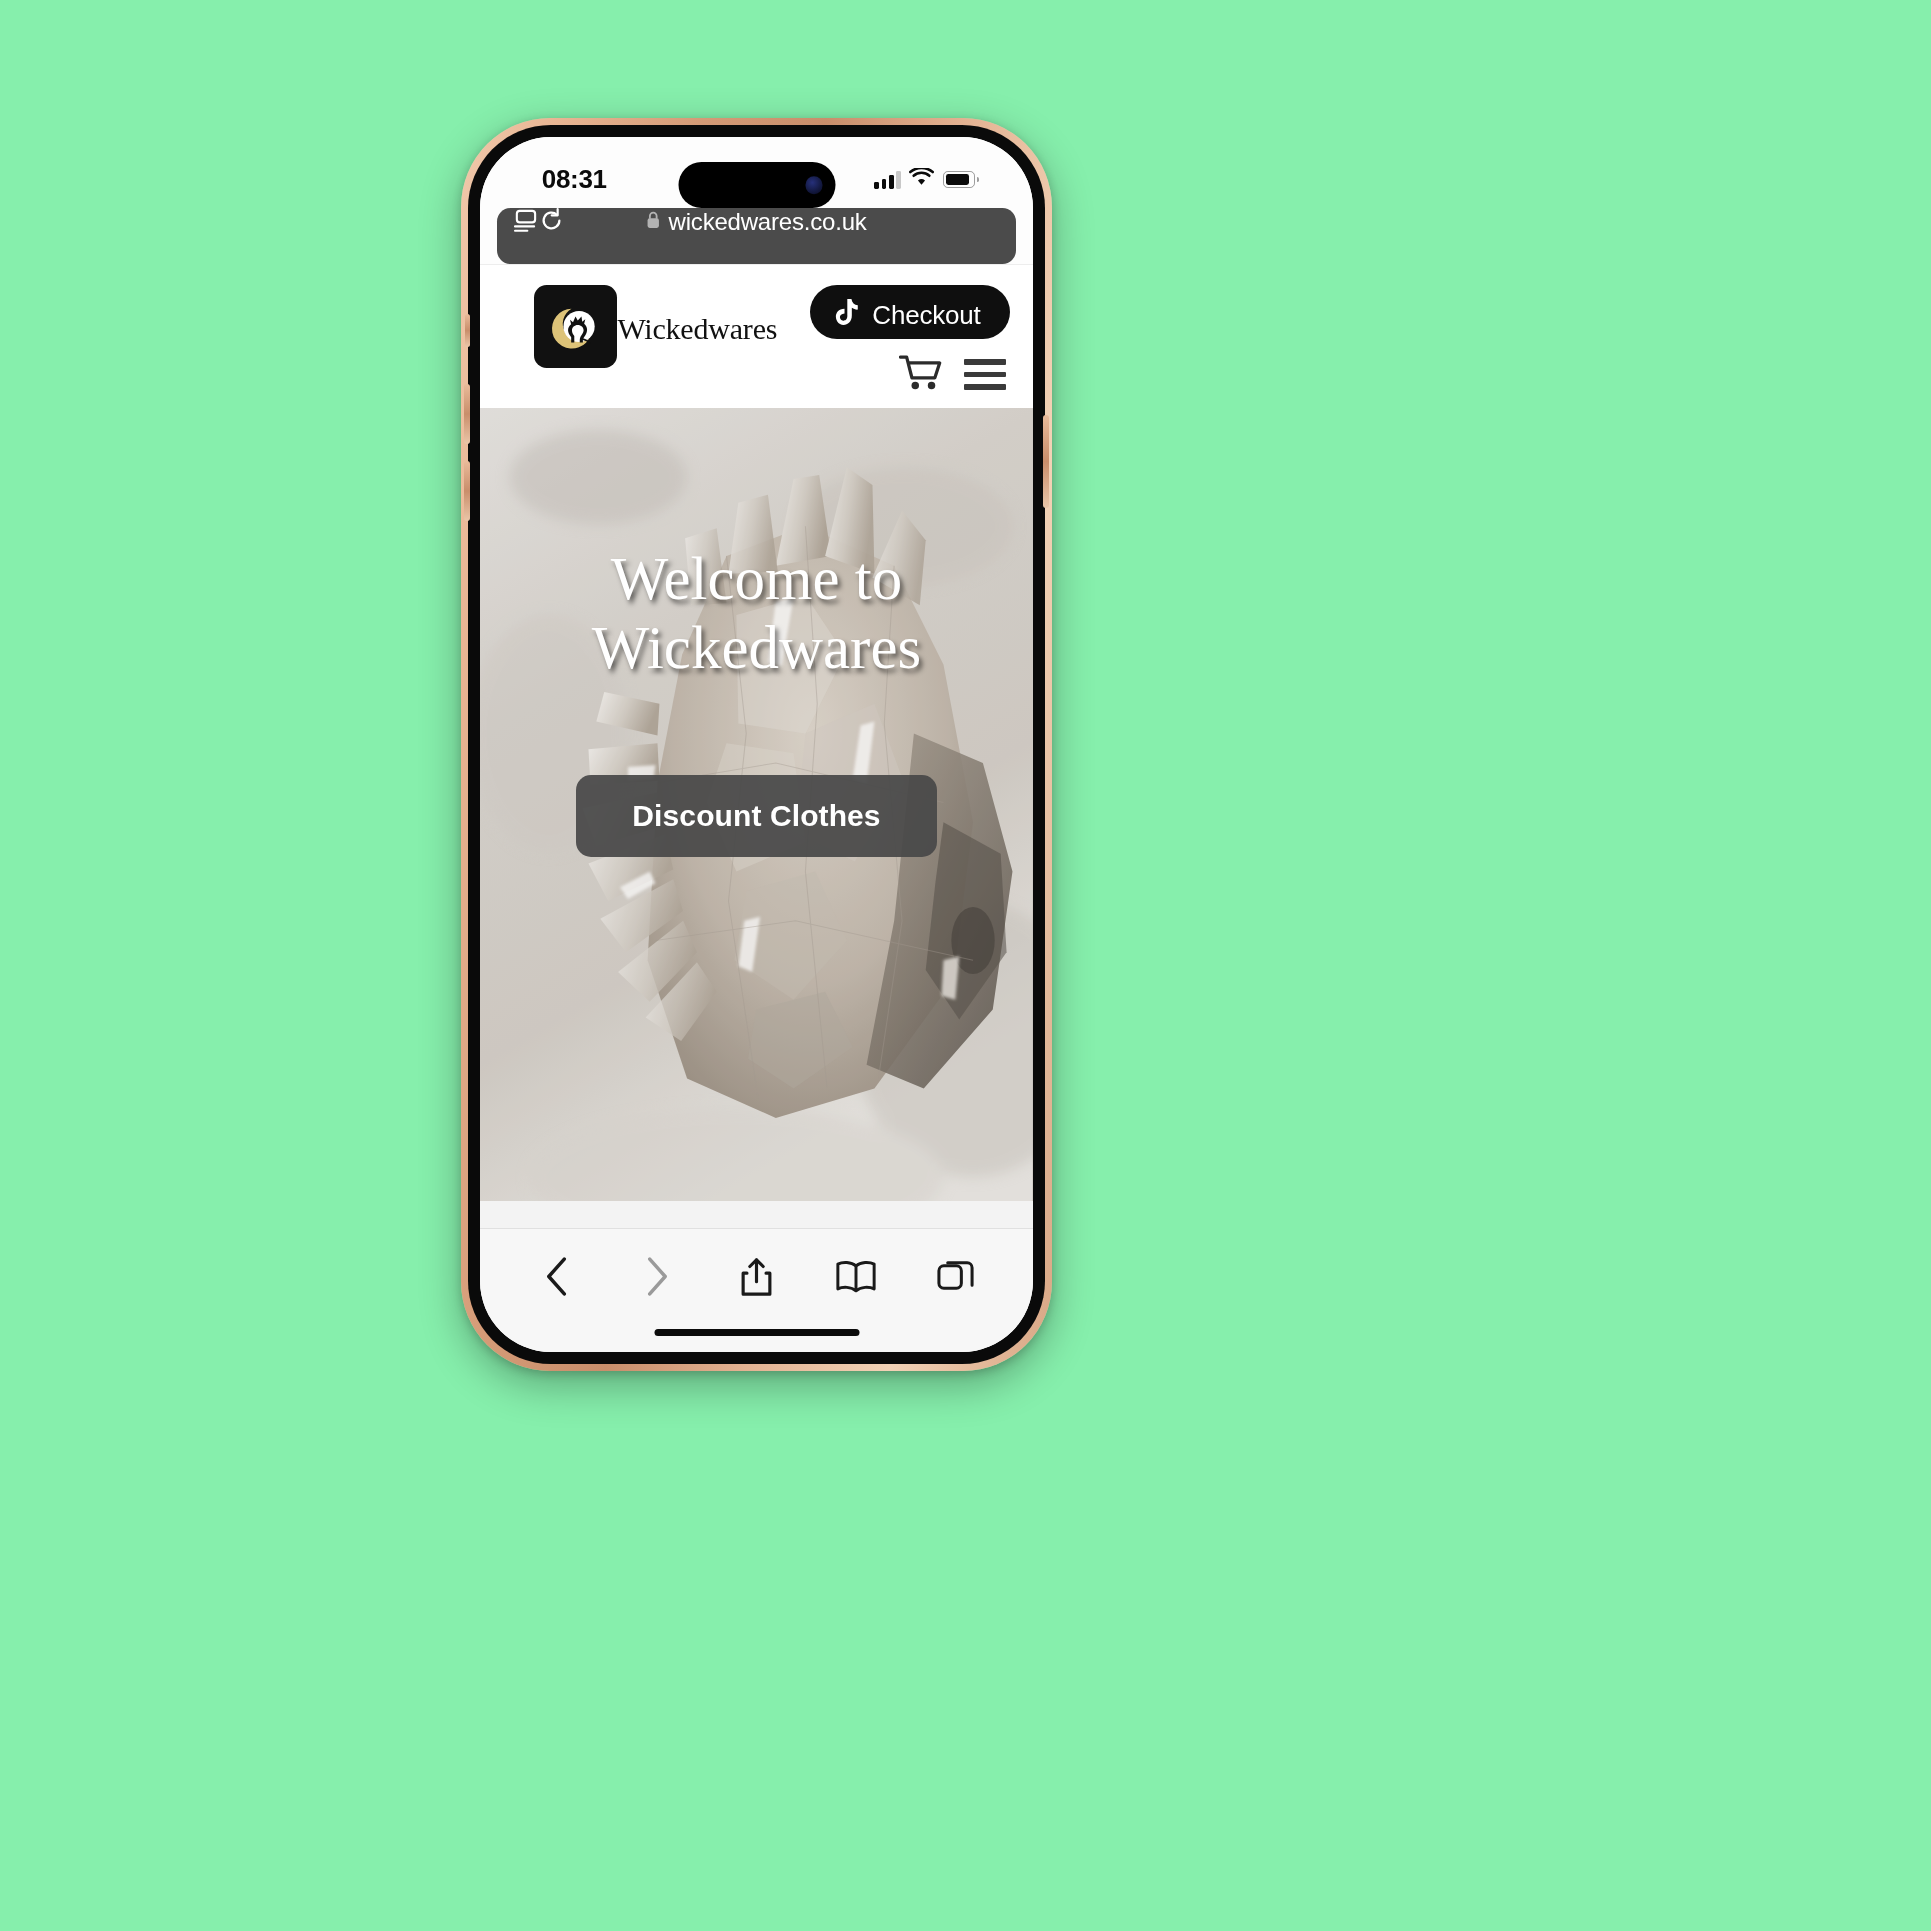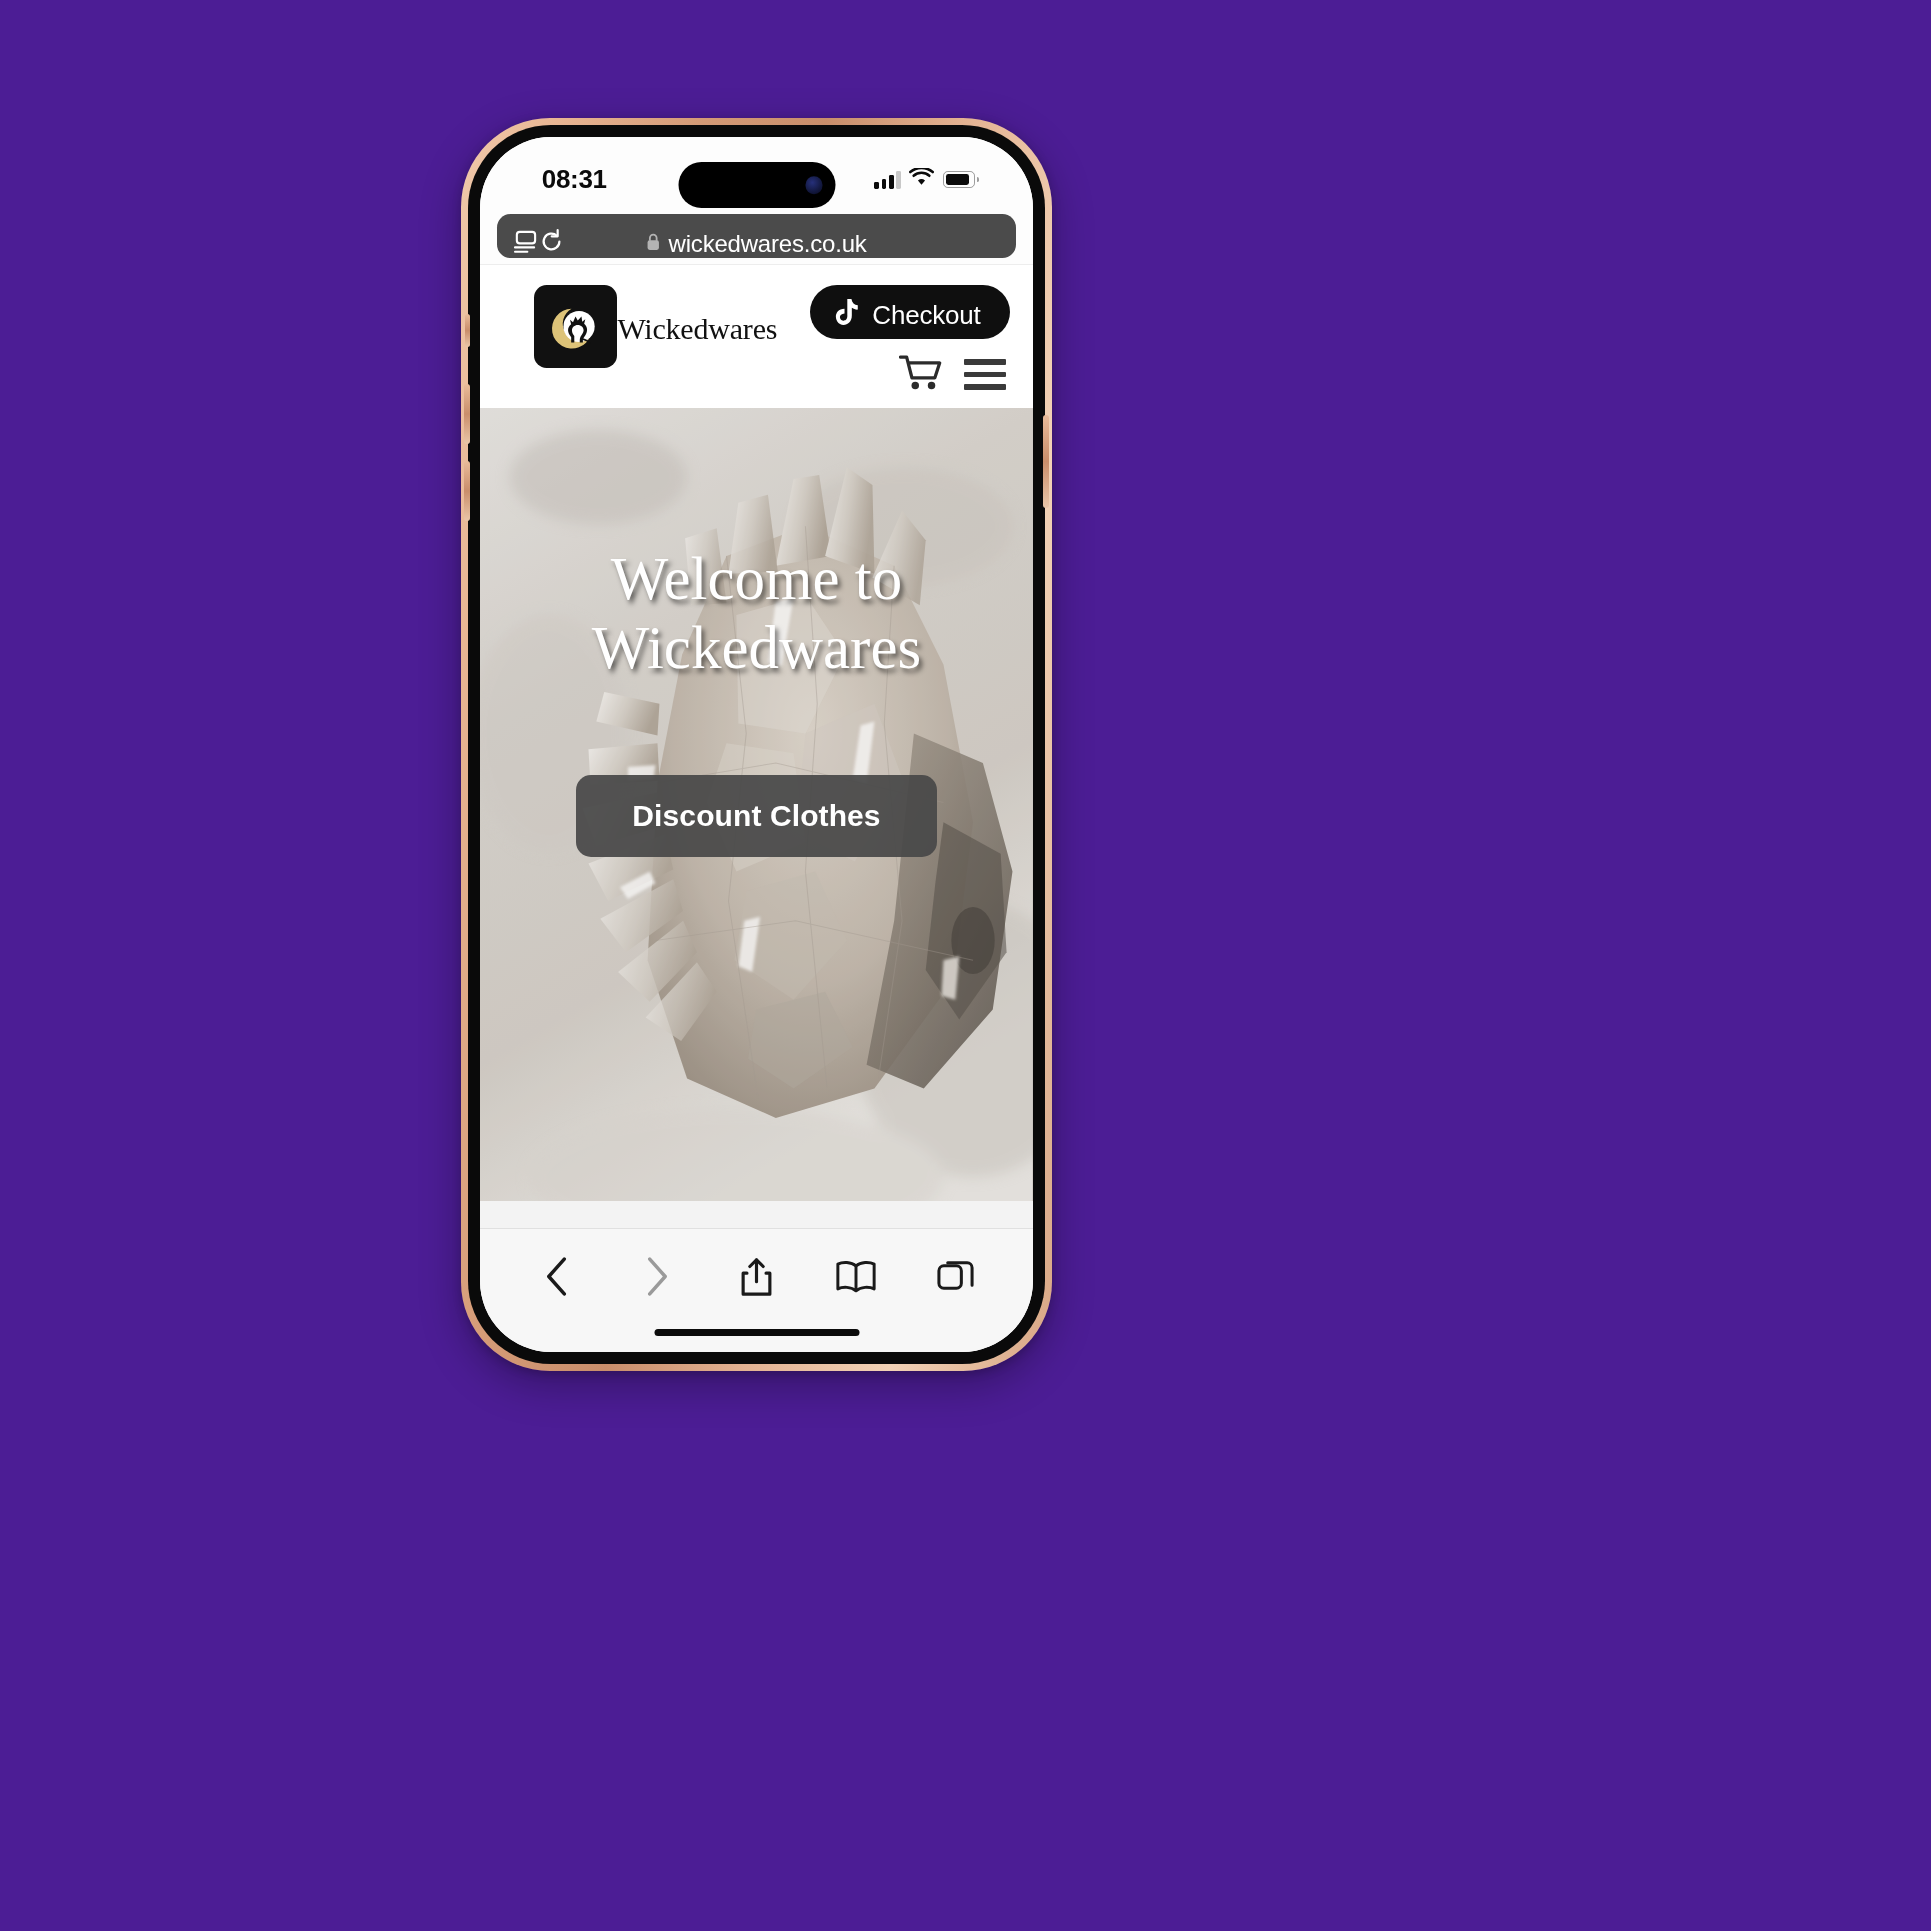--- a/index.html
+++ b/index.html
@@ -5,21 +5,21 @@
   * { box-sizing: border-box; margin: 0; padding: 0; }
   html, body {
     width: 1931px; height: 1931px;
     background: #ffffff;
     font-family: "Liberation Sans", sans-serif;
     overflow: hidden;
   }
   .stage {
     position: relative;
     width: 1931px; height: 1931px;
-    background: #4c1d95;
+    background: #86efac;
   }
 
   
   .phone {
     position: absolute;
     left: 461px; top: 118px;
     width: 591px; height: 1253px;
     border-radius: 89px;
     background: linear-gradient(100deg,#f0c9ab 0%,#e8b593 12%,#d49a76 30%,#c98e6b 45%,#e3b292 62%,#f2d2b6 80%,#d8a684 100%);
     padding: 6.8px;
@@ -114,25 +114,25 @@
   
   .urlbar-wrap {
     flex: 0 0 56px;
     background: #fdfdfd;
     display: flex;
     align-items: center;
     padding: 0 16.4px;
   }
   .urlbar {
     width: 100%;
-    height: 44px;
+    height: 56px;
     border-radius: 13.5px;
     background: #4b4b4b;
     display: flex;
-    align-items: flex-end;
+    align-items: flex-start;
     padding: 0 15.4px;
     position: relative;
   }
   .ur-reader { width: 27px; height: 25px; flex: 0 0 27px; }
   .ur-center {
     position: absolute;
     left: 0; right: 0;
     display: flex;
     align-items: center;
     justify-content: center;

